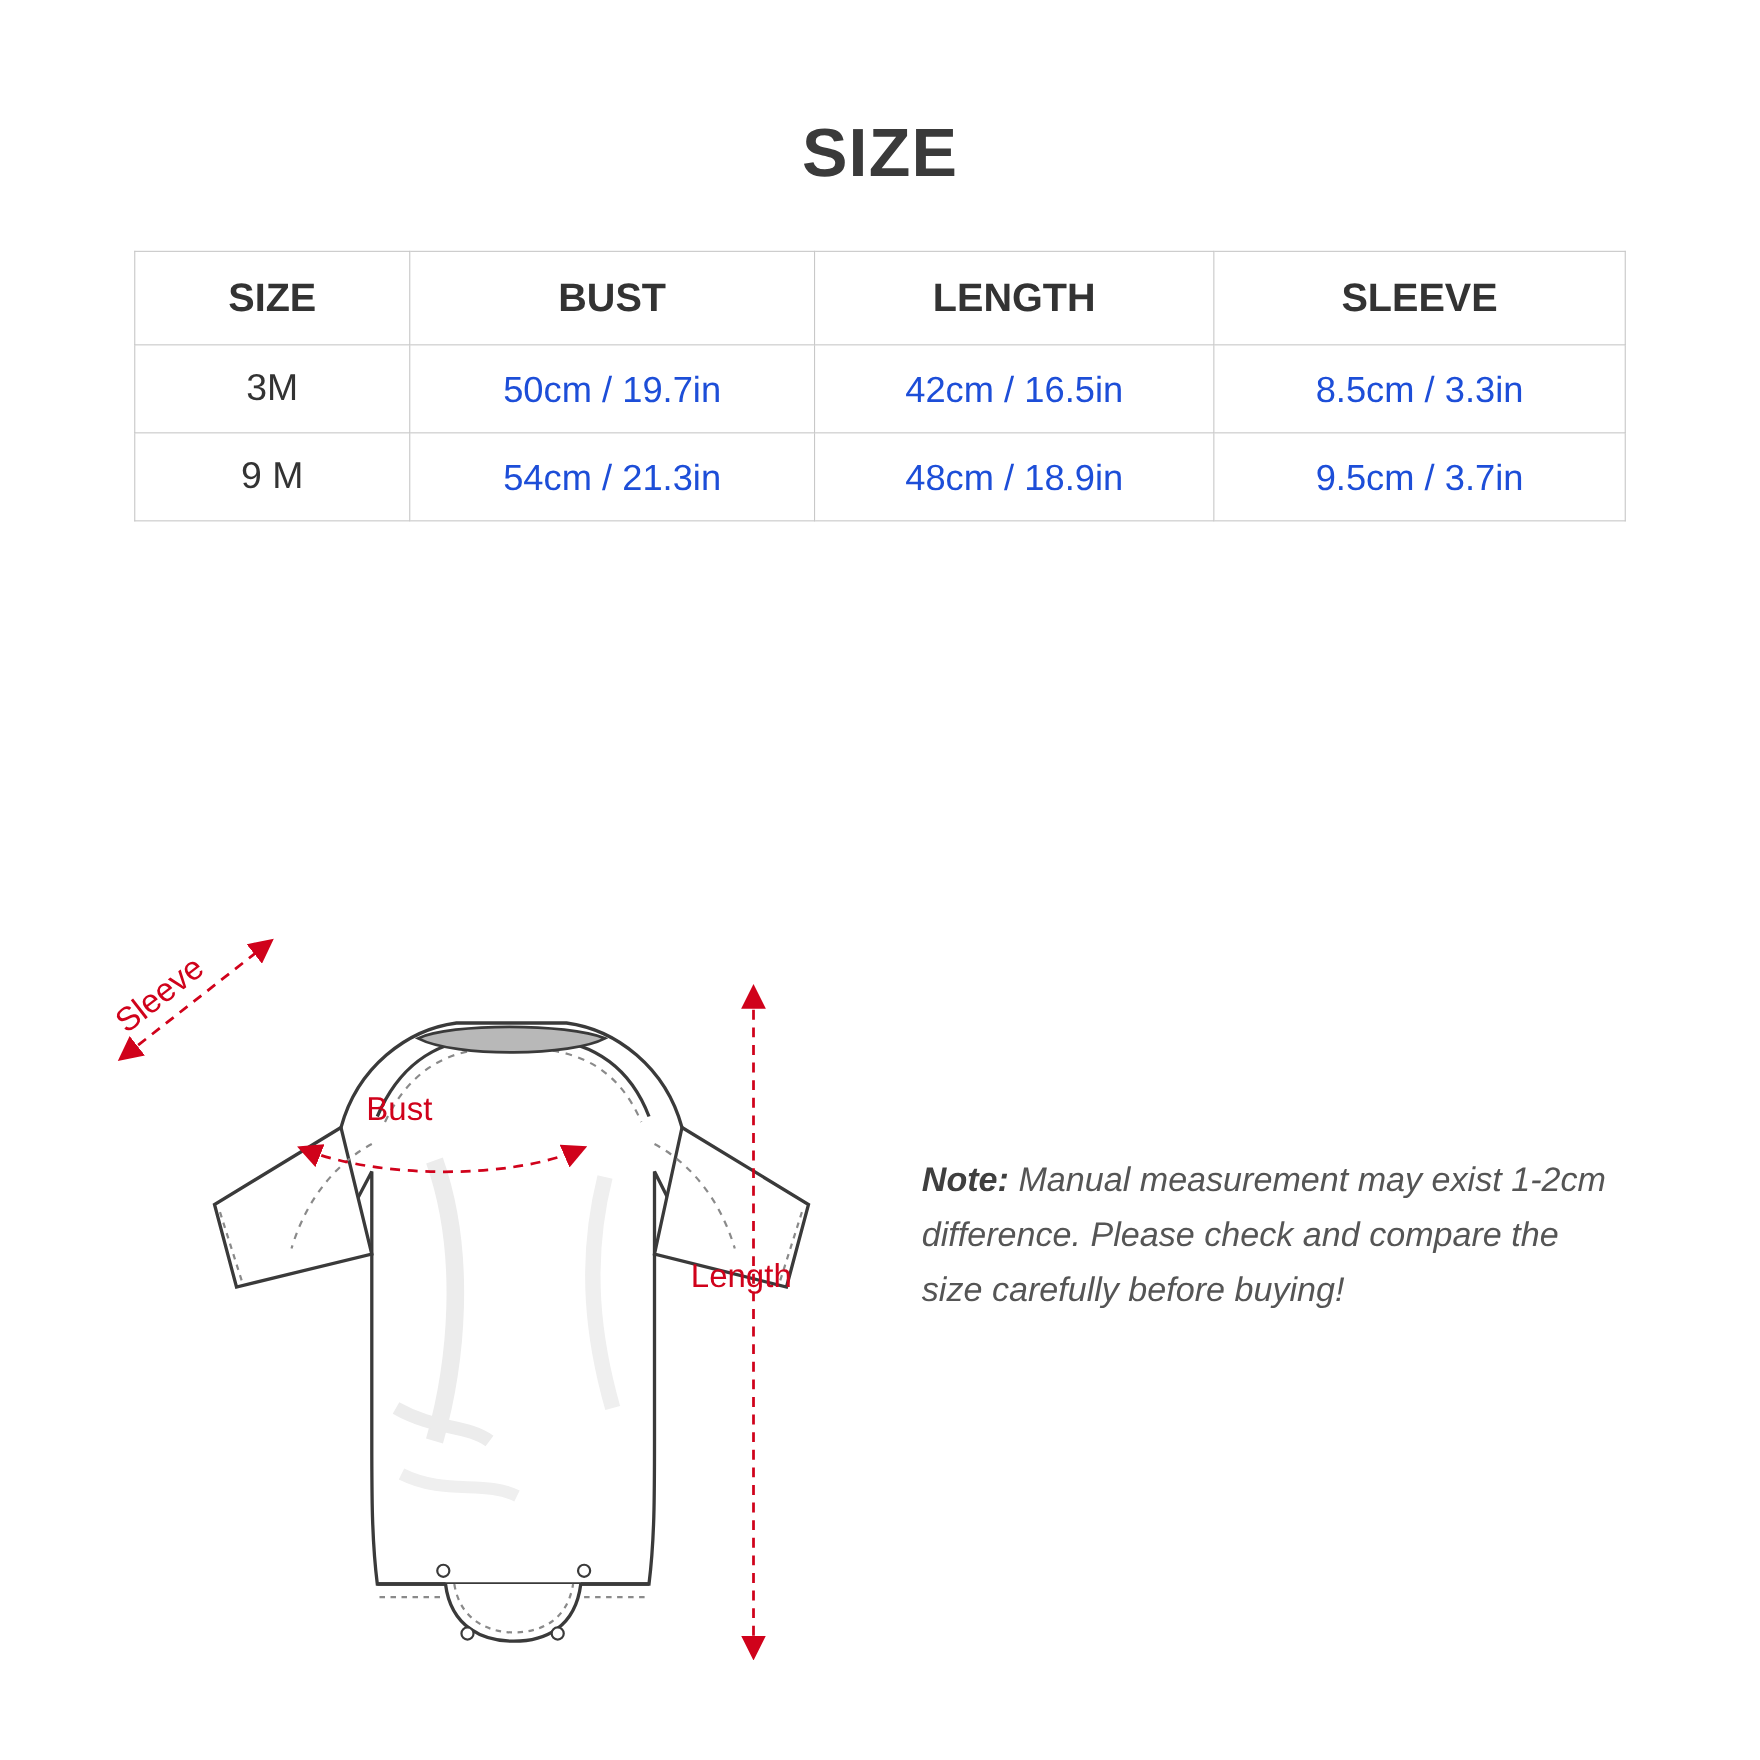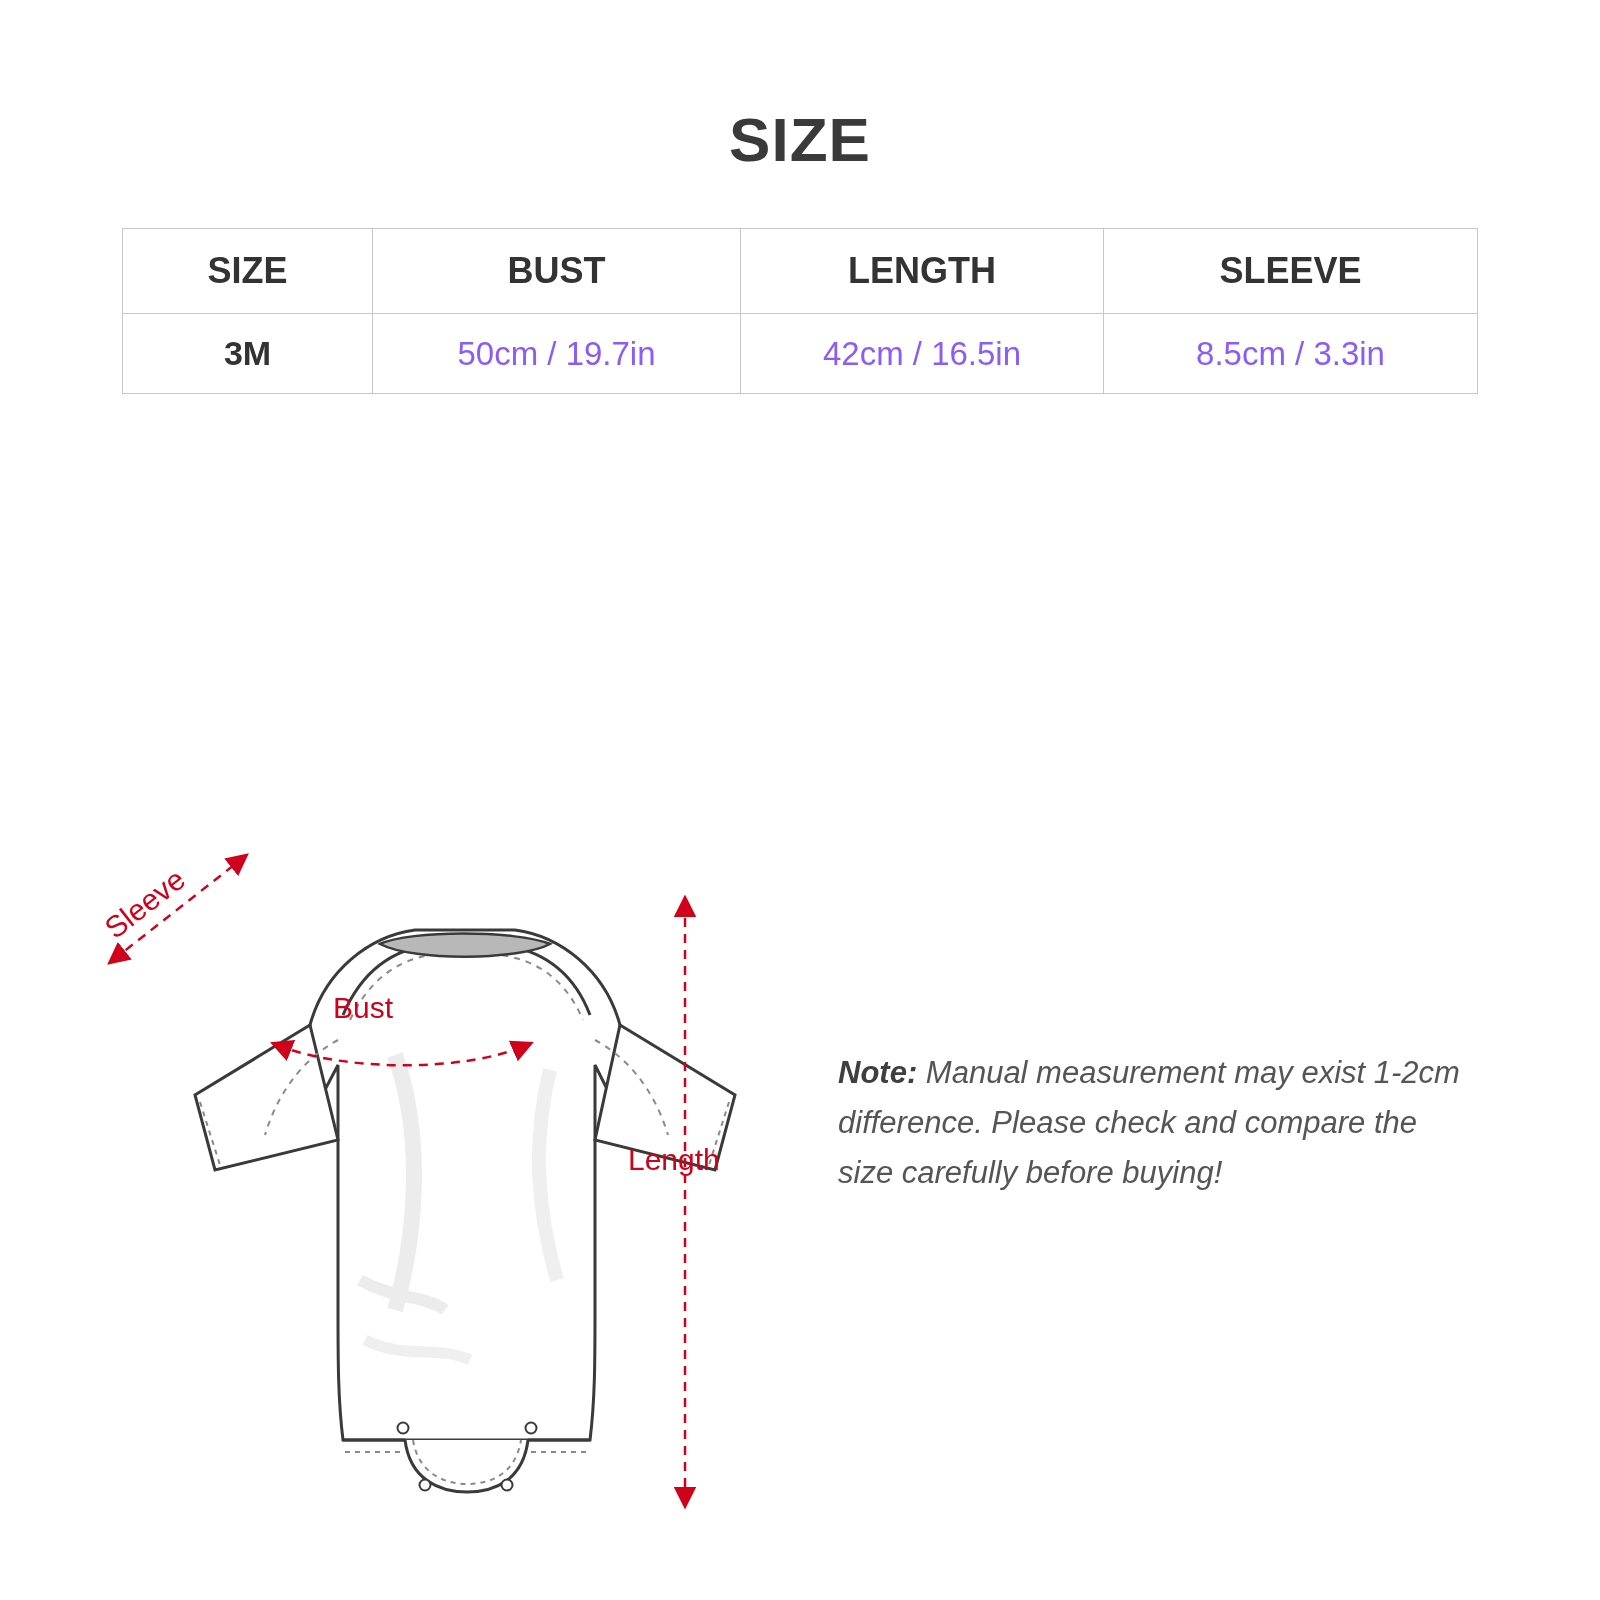--- a/index.html
+++ b/index.html
@@ -46,30 +46,30 @@
   .size-table col.c-length { width: 363px; }
   .size-table col.c-sleeve { width: 374px; }
   .size-table th,
   .size-table td {
     border: 1.5px solid #c8c8c8;
     text-align: center;
     height: 77px;
     vertical-align: middle;
     font-size: 33px;
     font-weight: normal;
-    color: #8b5cf6;
+    color: #1d4ed8;
   }
   .size-table thead th {
     font-size: 36px;
     font-weight: bold;
     color: #333333;
     height: 82px;
   }
   .size-table tbody td.sz {
-    font-weight: bold;
+    font-weight: normal;
     color: #333333;
     font-size: 34px;
   }
   
   .diagram {
     position: absolute;
     left: 95px;
     top: 840px;
     width: 680px;
     height: 720px;
@@ -118,20 +118,26 @@
         <th>SLEEVE</th>
       </tr>
     </thead>
     <tbody>
       <tr>
         <td class="sz">3M</td>
         <td>50cm / 19.7in</td>
         <td>42cm / 16.5in</td>
         <td>8.5cm / 3.3in</td>
       </tr>
+      <tr>
+        <td class="sz">9 M</td>
+        <td>54cm / 21.3in</td>
+        <td>48cm / 18.9in</td>
+        <td>9.5cm / 3.7in</td>
+      </tr>
     </tbody>
   </table>
 
   <div class="diagram">
     <svg width="680" height="720" viewBox="0 0 680 720" xmlns="http://www.w3.org/2000/svg">
       <defs>
         <marker id="arrowRed" markerWidth="9" markerHeight="9" refX="6" refY="4.5" orient="auto">
           <path d="M0,0 L9,4.5 L0,9 z" fill="#d0021b"></path>
         </marker>
         <marker id="arrowRedStart" markerWidth="9" markerHeight="9" refX="3" refY="4.5" orient="auto">

